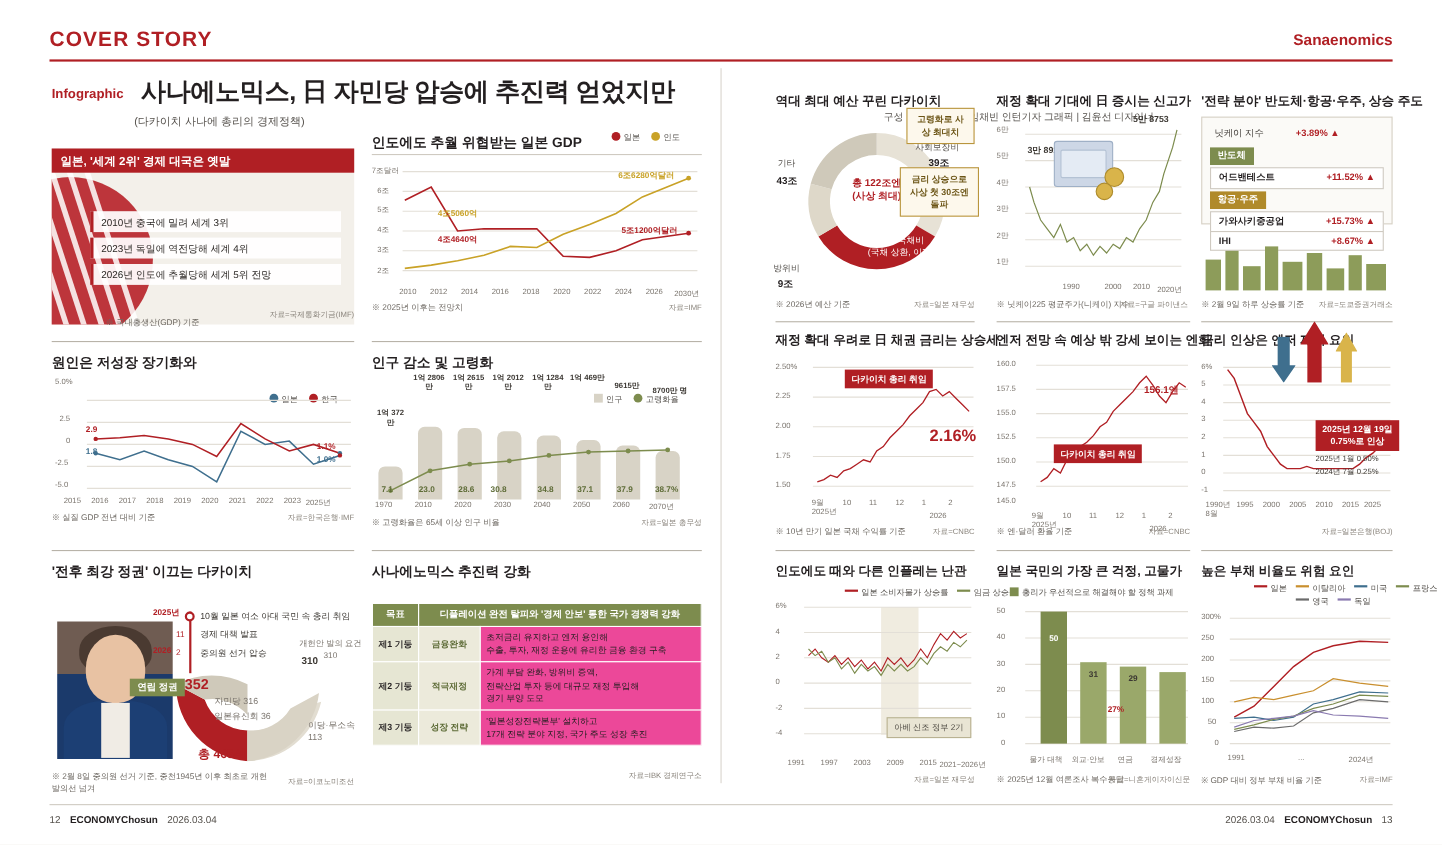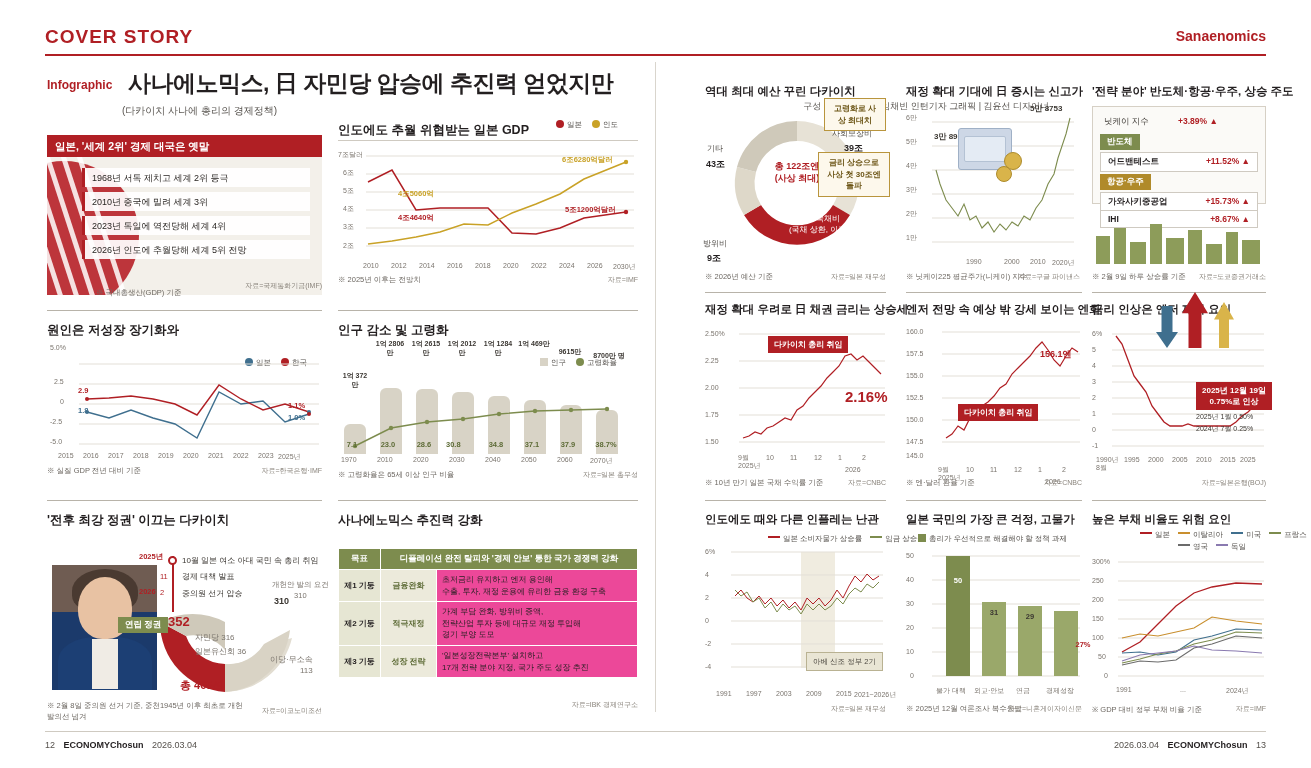--- a/index.html
+++ b/index.html
@@ -198,21 +198,20 @@
     <div class="stripes">
       <div style="left:42px"></div>
       <div style="left:58px"></div>
         <div style="left:74px"></div>
         <div style="left:90px"></div>
       <div style="left:106px"></div>
         <div style="left:122px"></div>
     </div>
   </div>
   <div class="redbar">일본, '세계 2위' 경제 대국은 옛말</div>
-  <div class="fl-item" style="top:168px">1968년 서독 제치고 세계 2위 등극</div>
   <div class="fl-item" style="top:192px">2010년 중국에 밀려 세계 3위</div>
   <div class="fl-item" style="top:216px">2023년 독일에 역전당해 세계 4위</div>
   <div class="fl-item" style="top:240px">2026년 인도에 추월당해 세계 5위 전망</div>
   <div class="note" style="left:96px; top:288px">※ 국내총생산(GDP) 기준</div>
   <div class="src" style="left:182px; top:281px; width:140px">자료=국제통화기금(IMF)</div>
 
   <div class="ptitle" style="left:338px; top:122px">인도에도 추월 위협받는 일본 GDP</div>
   <div class="pline" style="left:338px; top:140px; width:300px"></div>
   <div class="legend" style="left:556px; top:120px">
     <span><i style="background:#b01f24;border-radius:50%"></i><span>일본</span></span>
@@ -390,21 +389,21 @@
       <path d="M85 92 A70 70 0 0 1 20 22 L46 36 A42 42 0 0 0 85 64 Z" fill="#b01f24"></path>
       <path d="M20 22 A70 70 0 0 1 85 22 L85 50 A42 42 0 0 0 46 36 Z" fill="#cfc9ba" transform="translate(0,0)"></path>
       <path d="M85 92 A70 70 0 0 0 152 38 L124 46 A42 42 0 0 1 85 64 Z" fill="#e2ddd1"></path>
       <path d="M85 92 A70 70 0 0 0 150 30 L124 44 A42 42 0 0 1 85 64 Z" fill="#d9d3c5"></path>
     </svg>
   </div>
   <div class="tagbox" style="left:118px; top:617px; background:#7d8c4e">연립 정권</div>
   <div class="val" style="left:168px; top:614px; font-size:13px; color:#b01f24">352</div>
   <div class="axis" style="left:195px; top:632px; font-size:8px">자민당  316</div>
   <div class="axis" style="left:195px; top:646px; font-size:8px">일본유신회  36</div>
-  <div class="axis" style="left:270px; top:654px; font-size:8px; text-align:right; line-height:1.4; white-space:pre-line">이당·무소속
+  <div class="axis" style="left:280px; top:654px; font-size:8px; text-align:left; line-height:1.4; white-space:pre-line">이당·무소속
 113</div>
   <div class="val" style="left:180px; top:678px; font-size:11px; color:#b01f24">총 465석</div>
   <div class="val" style="left:274px; top:596px; font-size:9px; color:#3b3732">310</div>
   <div class="note" style="left:47px; top:700px; width:200px; line-height:1.5">※ 2월 8일 중의원 선거 기준, 중천1945년 이후 최초로 개헌 발의선 넘겨</div>
   <div class="src" style="left:222px; top:706px; width:100px">자료=이코노미조선</div>
 
   <div class="pline" style="left:338px; top:500px; width:300px; background:#b8b3a9"></div>
   <div class="ptitle" style="left:338px; top:512px">사나에노믹스 추진력 강화</div>
   <table class="tbl">
     <tbody>
@@ -700,21 +699,21 @@
   </div>
   <div class="axis" style="left:906px; top:552px">50</div>
   <div class="axis" style="left:906px; top:576px">40</div>
   <div class="axis" style="left:906px; top:600px">30</div>
   <div class="axis" style="left:906px; top:624px">20</div>
   <div class="axis" style="left:906px; top:648px">10</div>
   <div class="axis" style="left:910px; top:672px">0</div>
   <div class="val" style="left:946px; top:576px; width:24px; text-align:center; color:#fff">50</div>
   <div class="val" style="left:982px; top:608px; width:24px; text-align:center; color:#3b3732">31</div>
   <div class="val" style="left:1018px; top:612px; width:24px; text-align:center; color:#3b3732">29</div>
-  <div class="val" style="left:1068px; top:640px; width:30px; text-align:center; color:#b01f24">27%</div>
+  <div class="val" style="left:992px; top:640px; width:30px; text-align:right; color:#b01f24">27%</div>
   <div class="axis" style="left:936px; top:686px">물가 대책</div>
   <div class="axis" style="left:974px; top:686px">외교·안보</div>
   <div class="axis" style="left:1016px; top:686px">연금</div>
   <div class="axis" style="left:1046px; top:686px">경제성장</div>
   <div class="note" style="left:906px; top:704px">※ 2025년 12월 여론조사 복수응답</div>
   <div class="src" style="left:1000px; top:704px; width:82px">자료=니혼게이자이신문</div>
 
   <div class="pline" style="left:1092px; top:500px; width:174px; background:#b8b3a9"></div>
   <div class="ptitle sm" style="left:1092px; top:512px">높은 부채 비율도 위험 요인</div>
   <div class="legend" style="left:1140px; top:530px">

